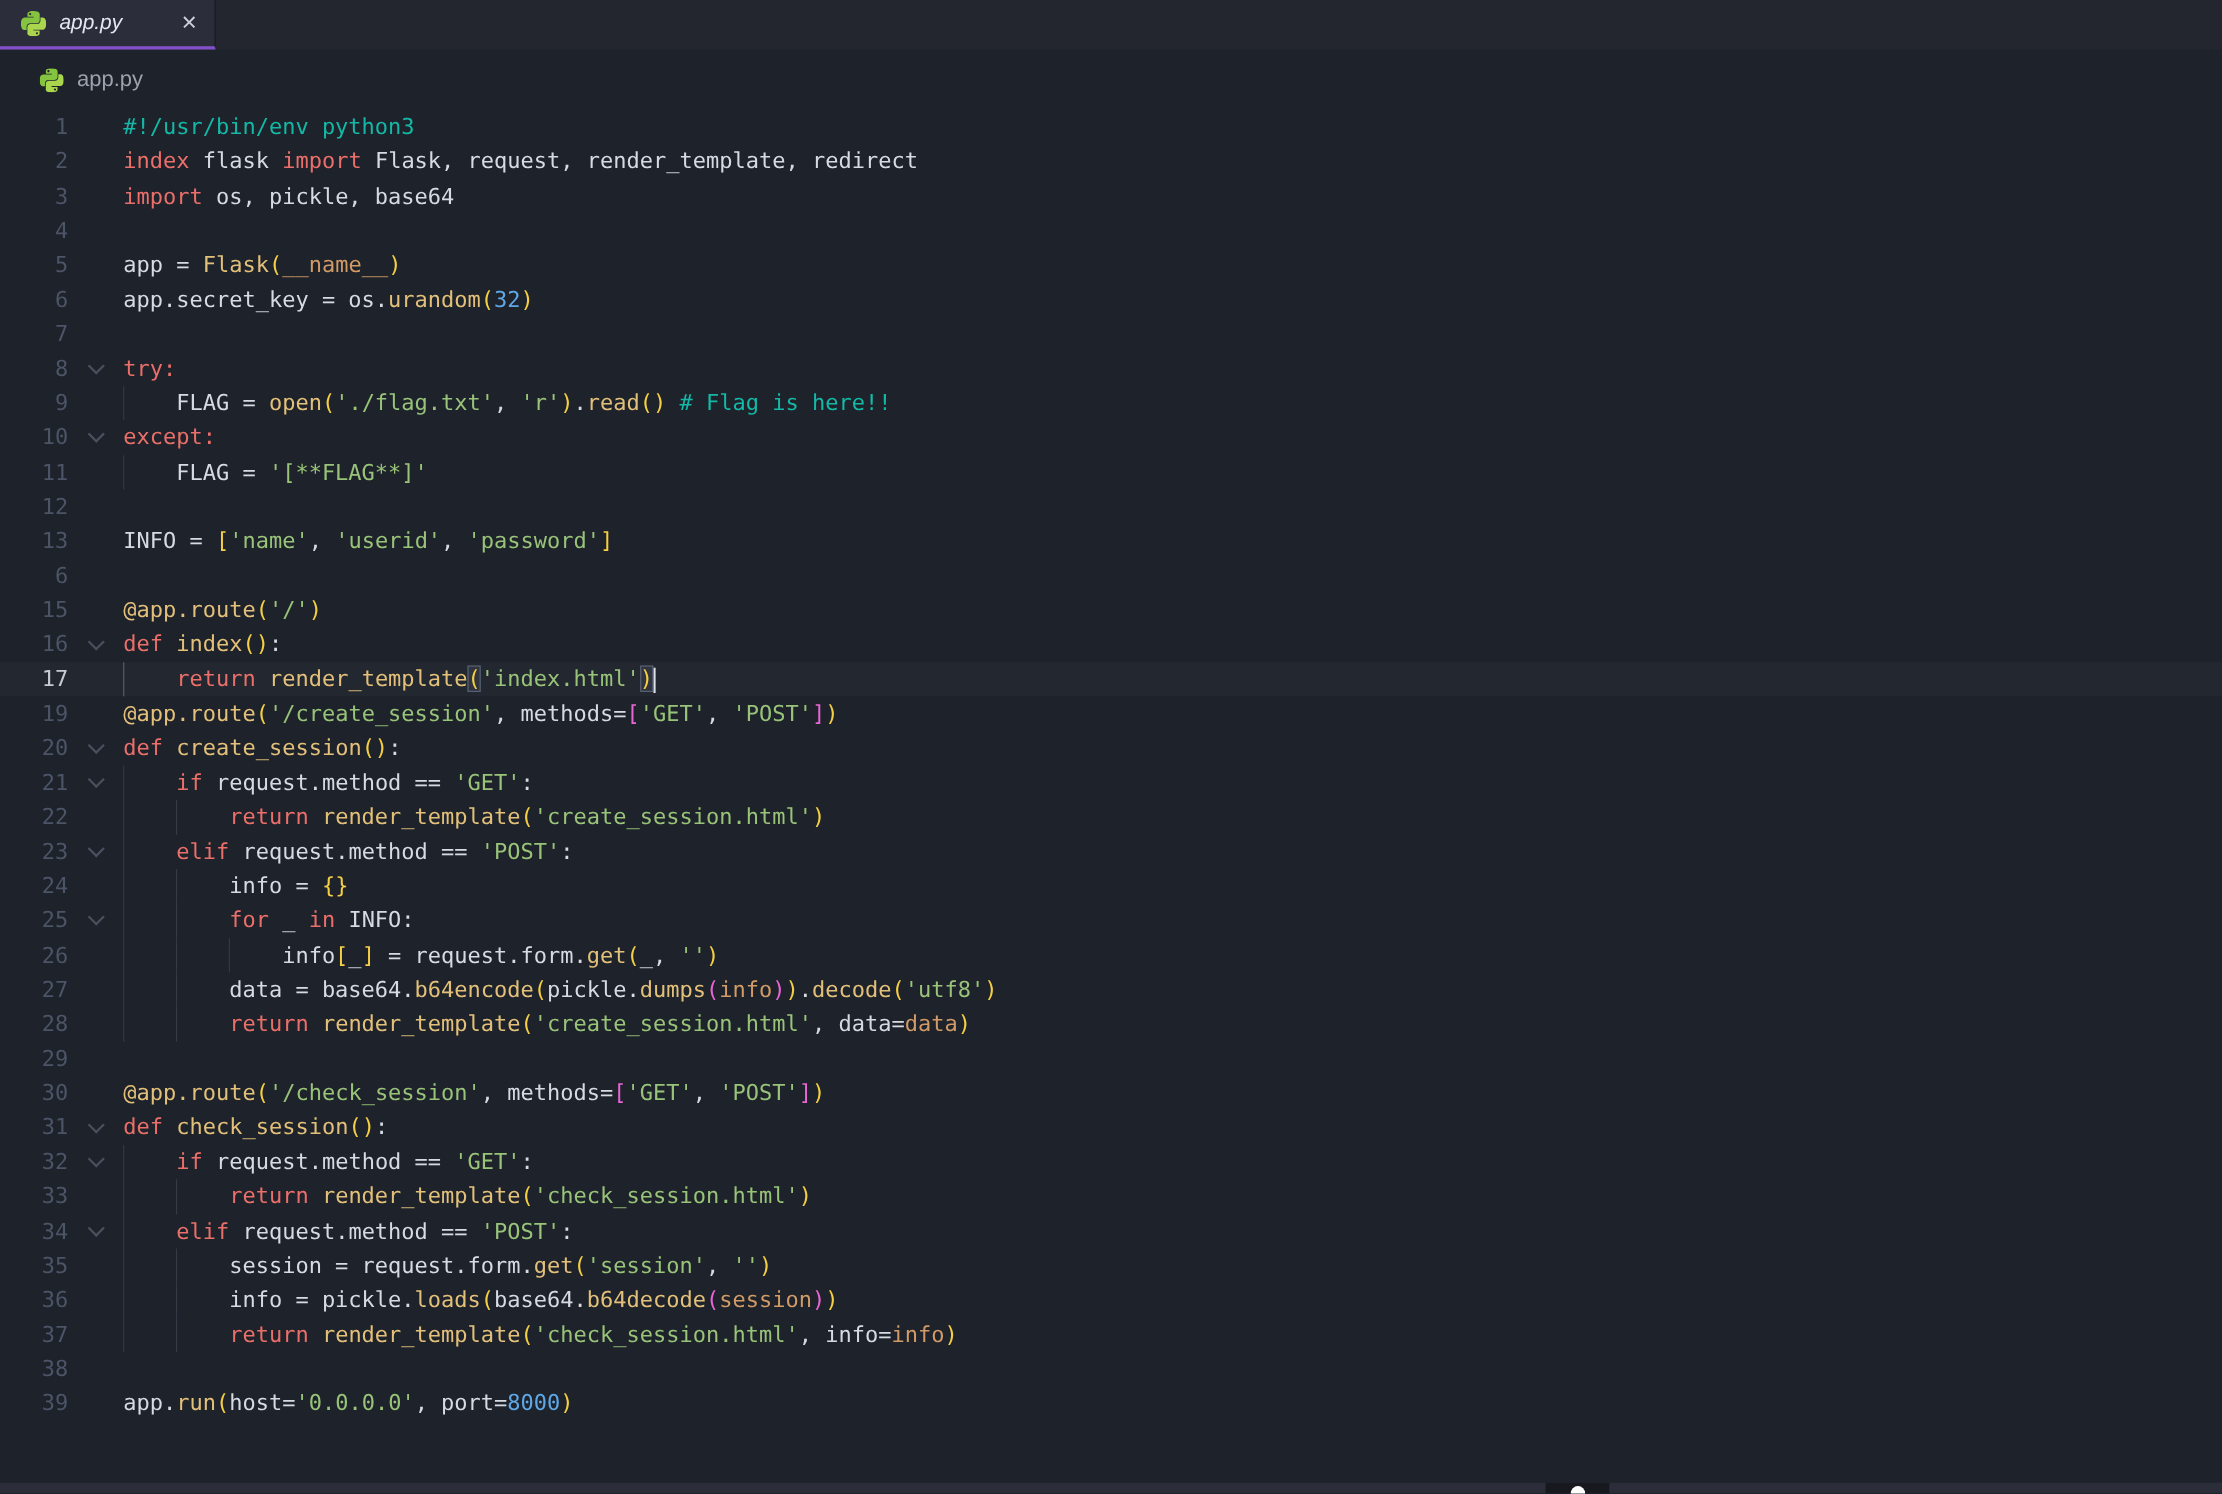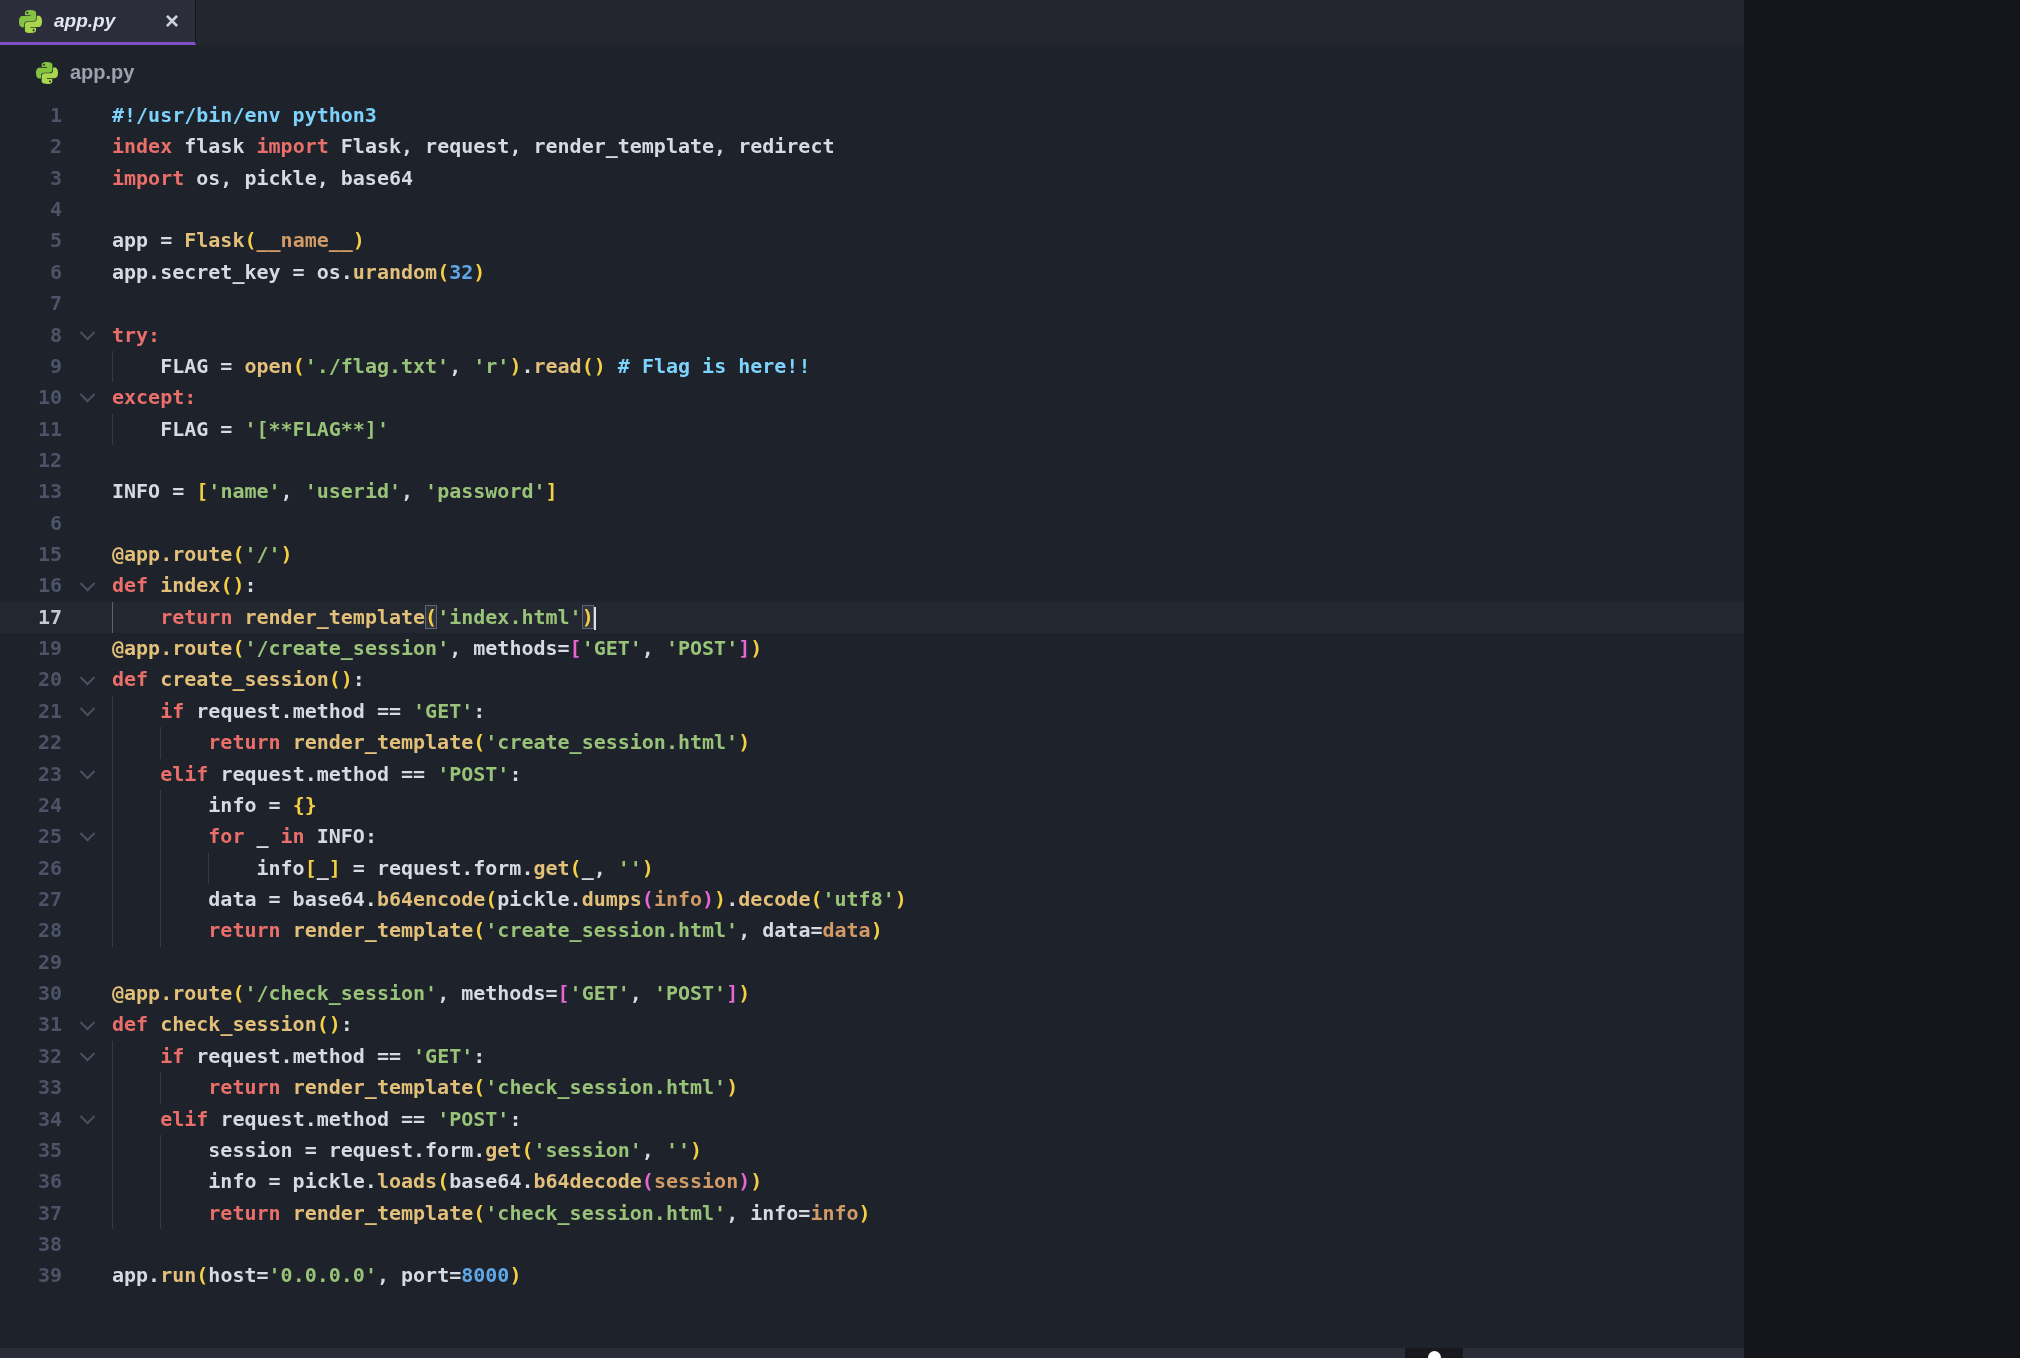--- a/index.html
+++ b/index.html
@@ -1,17 +1,17 @@
 <!DOCTYPE html>
 <html><head>
 <meta charset="utf-8">
 <style>
   html,body{margin:0;padding:0;background:#14161c;}
-  .page{position:relative;width:1744px;height:1358px;background:#1e222a;overflow:hidden;
-        font-family:"DejaVu Sans Mono",monospace;font-weight:bold;}
+  .page{position:relative;width:2020px;height:1358px;background:#1e222a;overflow:hidden;
+        font-family:"DejaVu Sans Mono",monospace;}
   
   .tabbar{position:absolute;top:0;left:0;right:0;height:45px;background:#23262f;display:flex;}
   .tab{width:196px;height:45px;background:#2b2e3a;display:flex;align-items:center;
        border-right:1px solid #14161c;border-bottom:3px solid #8250c8;box-sizing:border-box;
        font-family:"Liberation Sans",sans-serif;}
   .tab .pyicon{width:23px;height:23px;margin-left:19px;flex:0 0 auto;}
   .tab-label{color:#e2e6ef;font-style:italic;font-size:19px;margin-left:12px;flex:1;}
   .tab-close{color:#ccd1dc;font-size:24px;line-height:24px;margin-right:16px;cursor:pointer;}
   
   .breadcrumb{position:absolute;top:45px;left:0;right:0;height:55px;display:flex;align-items:center;
@@ -28,21 +28,21 @@
   .fold{flex:1;display:flex;justify-content:center;align-items:center;}
   .fold i{display:inline-block;width:9px;height:9px;border-right:2px solid #49505f;
           border-bottom:2px solid #49505f;transform:rotate(45deg) translate(-2px,-2px);}
   .content{position:relative;white-space:pre;flex:1;color:#d6dae3;}
   .guide{position:absolute;top:0;bottom:0;width:1px;background:#343a46;}
   .guide.activeg{background:#5a6373;}
   .tok-kw{color:#ea6f6a;}
   .tok-fn{color:#e3c07a;}
   .tok-str{color:#98c379;}
   .tok-num{color:#5fa8e8;}
-  .tok-com{color:#7dd3fc;text-align:center;}
+  .tok-com{color:#14b8a6;text-align:center;}
   .tok-txt{color:#d6dae3;}
   .tok-br1{color:#f4cf44;}
   .tok-br2{color:#e765d5;}
   .tok-arg{color:#d19a66;text-align:center;}
   .tok-brm{color:#f4cf44;outline:1px solid #5c6678;outline-offset:-1px;background:rgba(92,102,120,0.22);}
   .cursor{display:inline-block;width:2px;height:23px;background:#dde1e9;vertical-align:middle;}
   
   .statusbar{position:absolute;left:0;right:0;bottom:0;height:10px;background:#2b2e38;}
   .status-box{position:absolute;left:1405px;top:0;width:58px;height:10px;background:#17191f;}
   .status-dot{position:absolute;left:23px;top:3px;width:13px;height:13px;border-radius:50%;background:#ffffff;}

